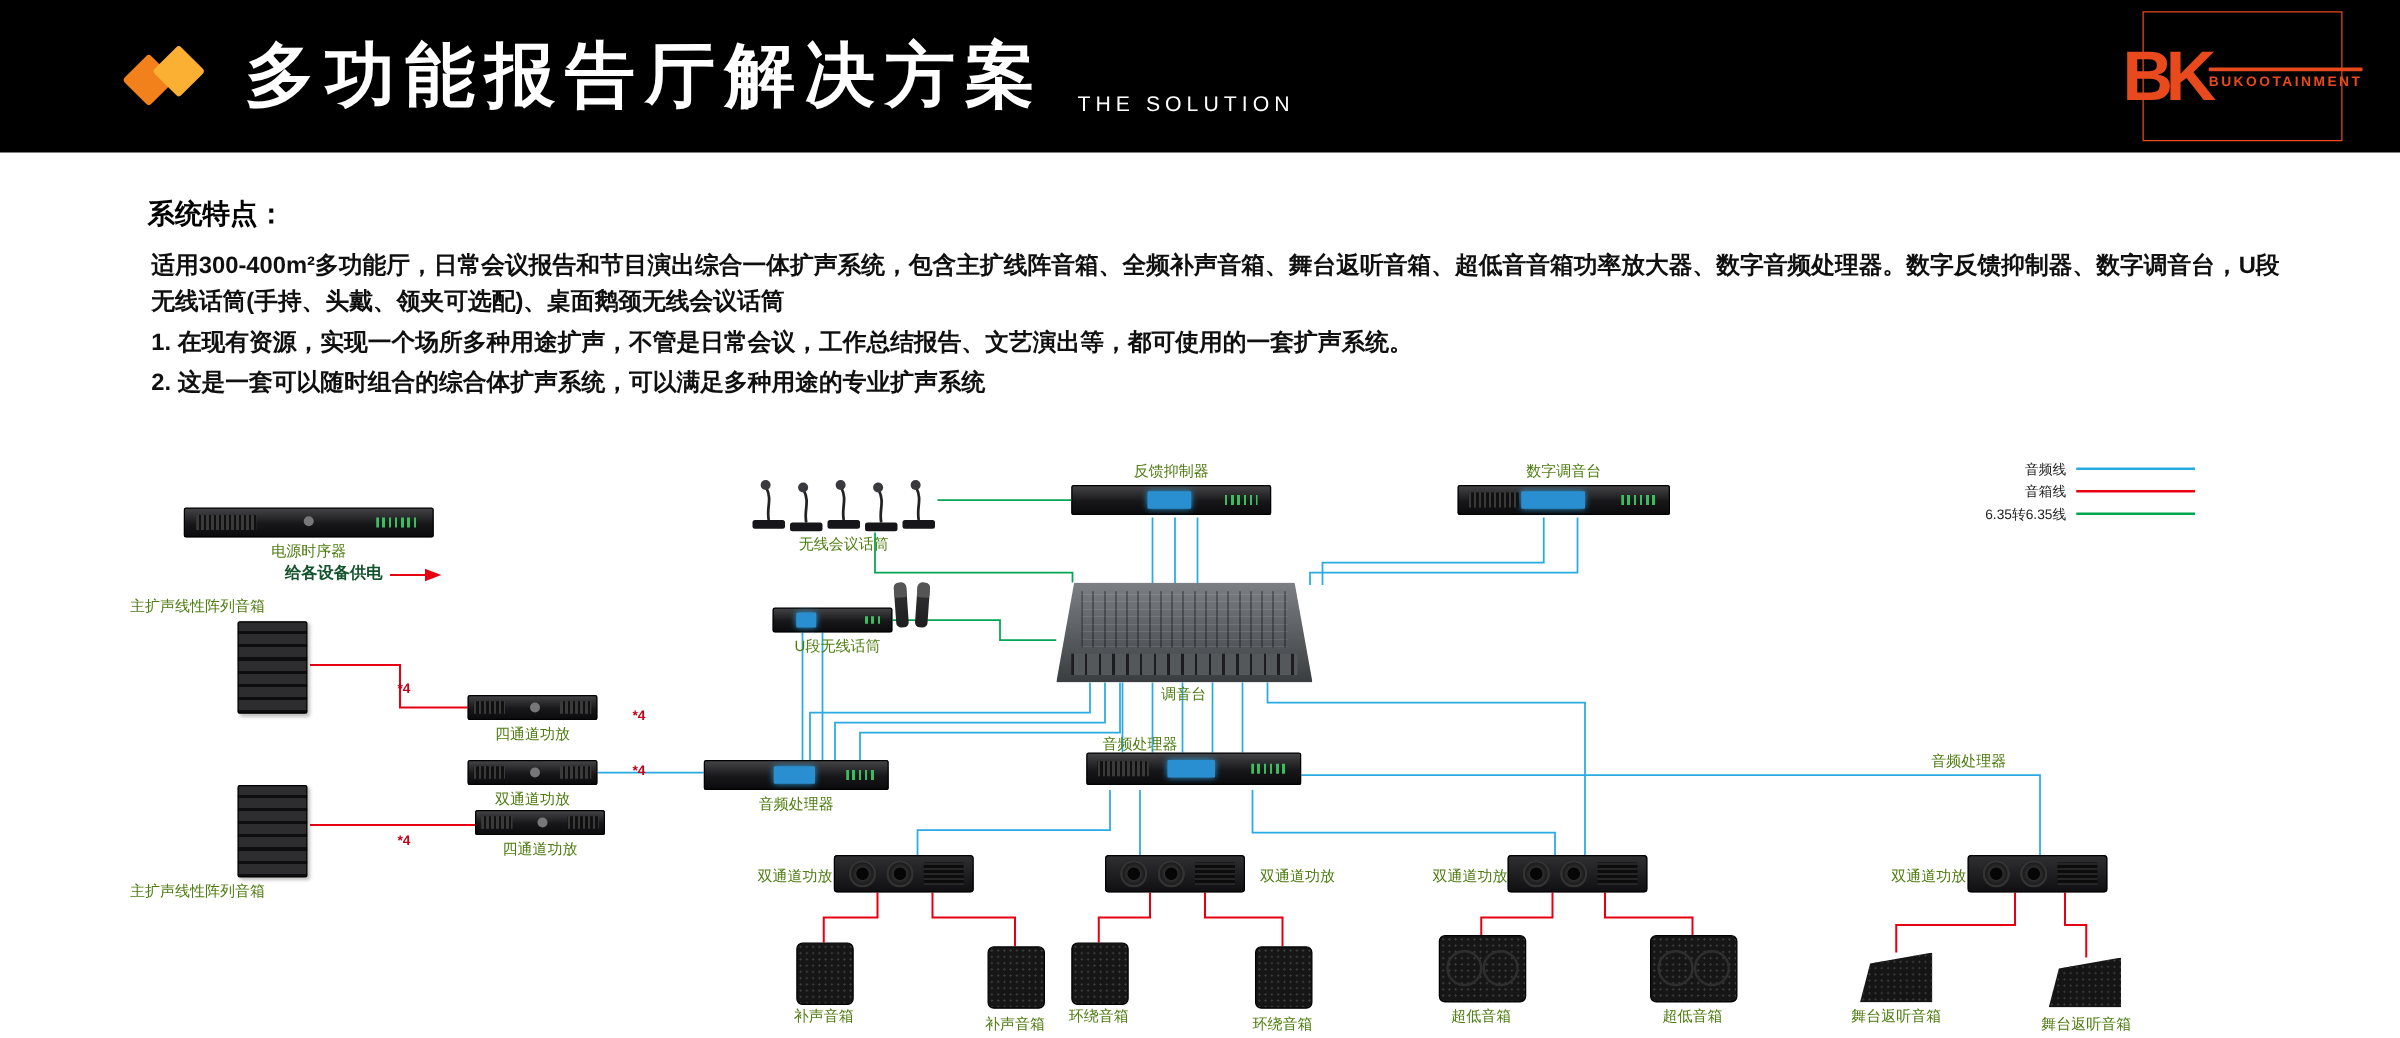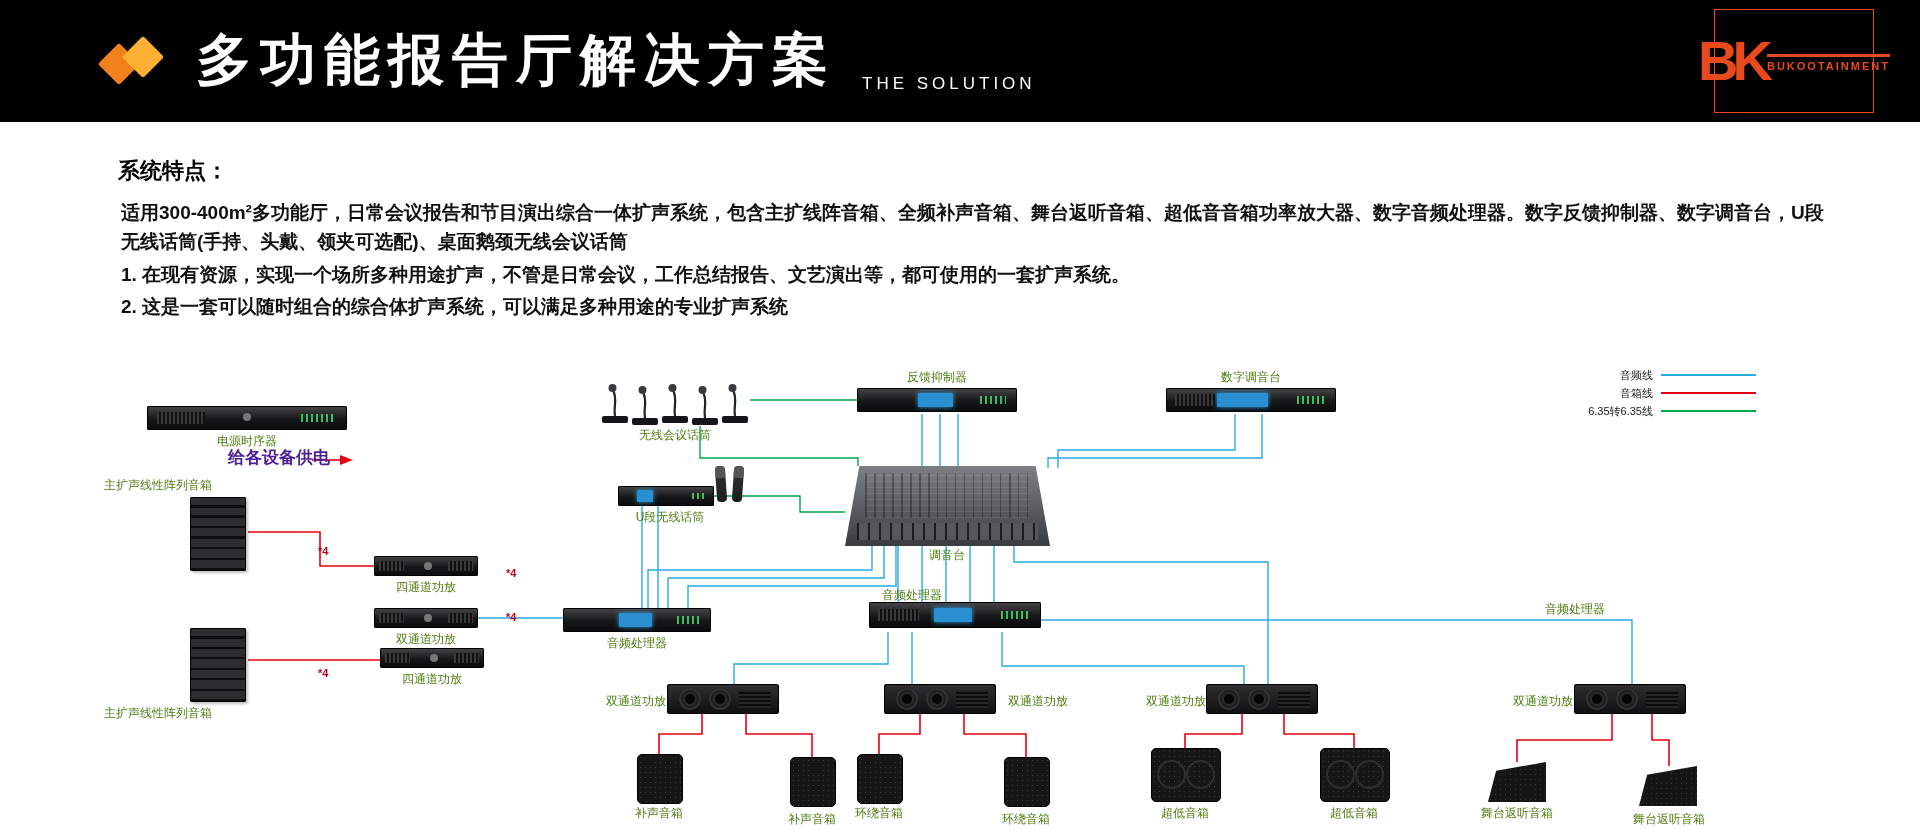--- a/index.html
+++ b/index.html
@@ -34,21 +34,21 @@
   .h2{font-size:22px;font-weight:bold;margin:34px 0 12px 0;color:#000;}
   .h2.second{margin-top:24px;}
   .para{font-size:19px;font-weight:600;line-height:1.55;margin:3px;color:#101010;}
   .para.li{margin-top:2px;}
   
   .diagram{position:absolute;left:0;top:0;width:1920px;height:830px;}
   .diagram svg.lines{position:absolute;left:0;top:0;}
   .node{position:absolute;}
   .dl{position:absolute;font-size:12px;color:#4d7c0f;white-space:nowrap;line-height:14px;}
   .dl.c{transform:translateX(-50%);}
-  .red-note{color:#4c1d95;font-size:17px;font-weight:bold;}
+  .red-note{color:#14532d;font-size:13px;font-weight:bold;}
   .x4{position:absolute;color:#c00016;font-size:11px;font-weight:bold;line-height:11px;}
   
   .rack{background:linear-gradient(#474749,#17171a 55%,#0a0a0c);border-radius:2px;box-shadow:inset 0 0 0 1px #000;}
   .rack .scr{position:absolute;left:38%;top:22%;width:22%;height:56%;background:#2a8fd0;border-radius:1px;box-shadow:0 0 5px #2a9fe0;}
   .rack .leds{position:absolute;right:7%;top:34%;width:16%;height:32%;background:repeating-linear-gradient(90deg,#3fda6a 0 2px,transparent 2px 5px);opacity:.85;}
   .rack .vents{position:absolute;left:5%;top:26%;width:24%;height:48%;background:repeating-linear-gradient(90deg,#3a3a3a 0 2px,#101010 2px 4px);}
   .rack .vents.r{left:auto;right:5%;}
   .rack .knob{position:absolute;left:48%;top:30%;width:8px;height:8px;border-radius:50%;background:#777;}
   
   .linearray{background:repeating-linear-gradient(180deg,#2d2d30 0 8px,#0d0d0f 8px 10.5px);border-radius:2px;box-shadow:inset 0 0 0 1px #000, 2px 2px 3px rgba(0,0,0,.25);}

